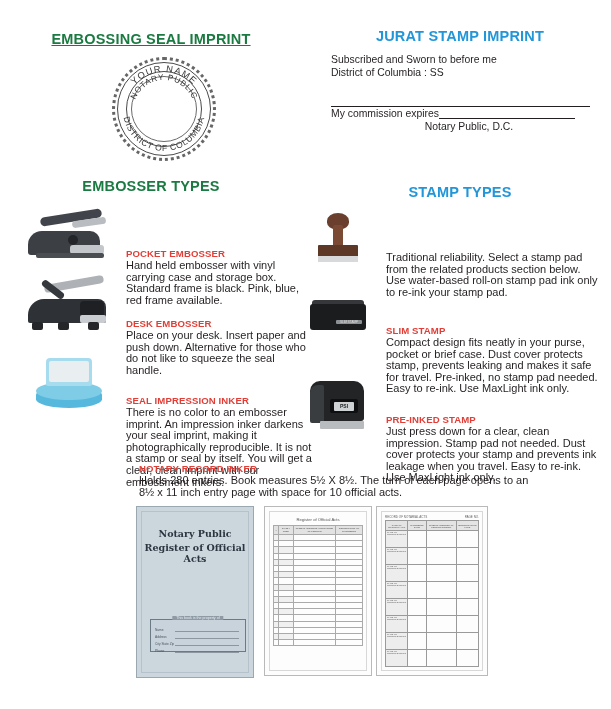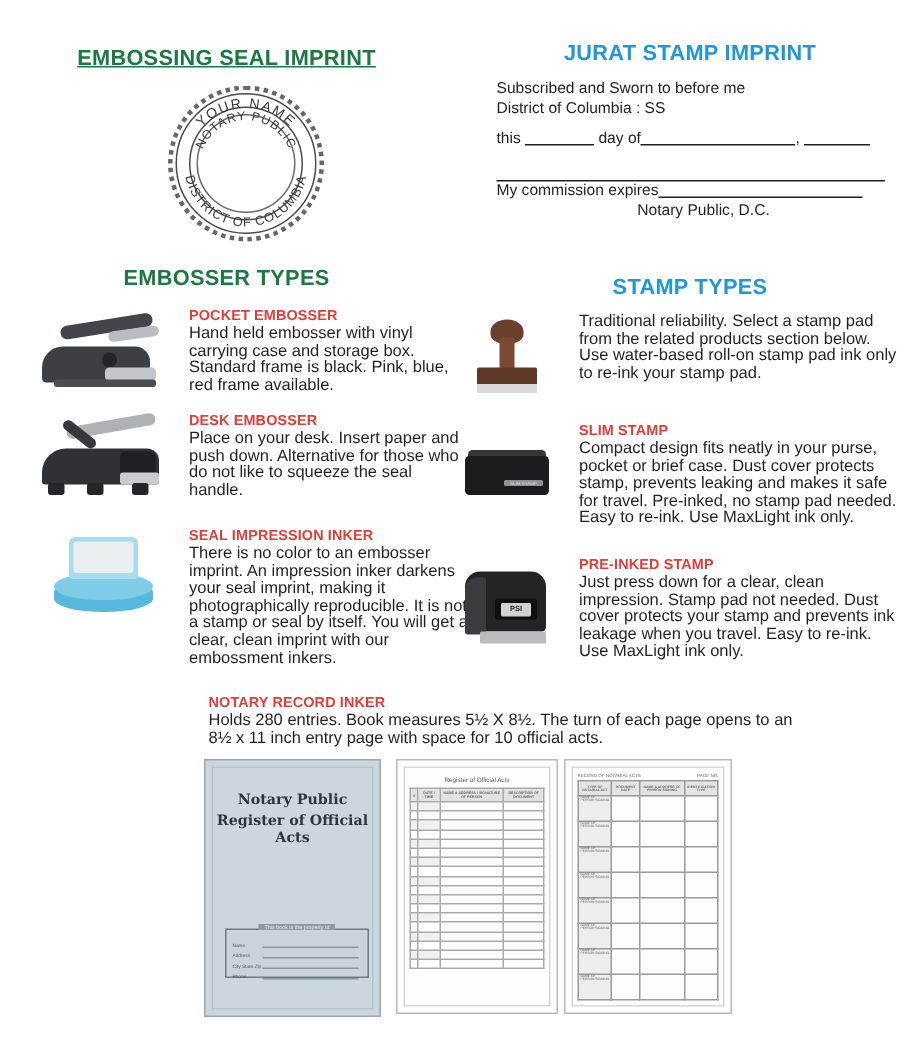--- a/index.html
+++ b/index.html
@@ -80,21 +80,21 @@
   #jurat-np { text-align:center; font-size:10.4px; line-height:13px; padding-left:14px; }
   #jurat-exp { font-size:10.4px; line-height:13px; }
 
   
   #embosser-types-title { position:absolute; left:0; top:178px; width:302px; }
   #stamp-types-title    { position:absolute; left:309px; top:184px; width:302px; }
 
   
   .prod { position:absolute; }
   .prod .pic { position:absolute; left:0; top:0; }
-  .prod .txt { position:absolute; }
+  .prod .txt { position:absolute;margin-top:43px; }
 
   
   #prod-pocket  { left:22px; top:205px; width:290px; }
   #prod-desk    { left:22px; top:275px; width:290px; }
   #prod-inker   { left:22px; top:352px; width:290px; }
   #prod-pocket .txt, #prod-desk .txt, #prod-inker .txt { left:104px; top:0; width:186px; }
 
   
   #prod-regular { left:300px; top:209px; width:300px; }
   #prod-slim    { left:300px; top:282px; width:300px; }
@@ -239,26 +239,20 @@
         <textPath href="#arcBot" startOffset="50%" text-anchor="middle" id="svg-district">DISTRICT OF COLUMBIA</textPath>
       </text>
     </svg>
   </div>
 </div>
 
 <div id="jurat-block">
   <div class="ln">Subscribed and Sworn to before me</div>
   <div class="ln">District of Columbia : SS</div>
   <div class="gap"></div>
-  <div class="ln">
-    <span>this</span>
-    <span class="ul" style="width:46px"></span>
-    <span>day of</span><span class="ul" style="width:103px"></span><span>,</span>
-    <span class="ul" style="width:44px"></span>
-  </div>
   <div id="jurat-rule"></div>
   <div id="jurat-exp">
     <span>My commission expires</span><span class="ul" style="width:136px"></span>
   </div>
   <div id="jurat-np">Notary Public, D.C.</div>
 </div>
 
 <div id="embosser-types-title" class="hdr-green">EMBOSSER TYPES</div>
 <div id="stamp-types-title" class="hdr-blue">STAMP TYPES</div>
 

